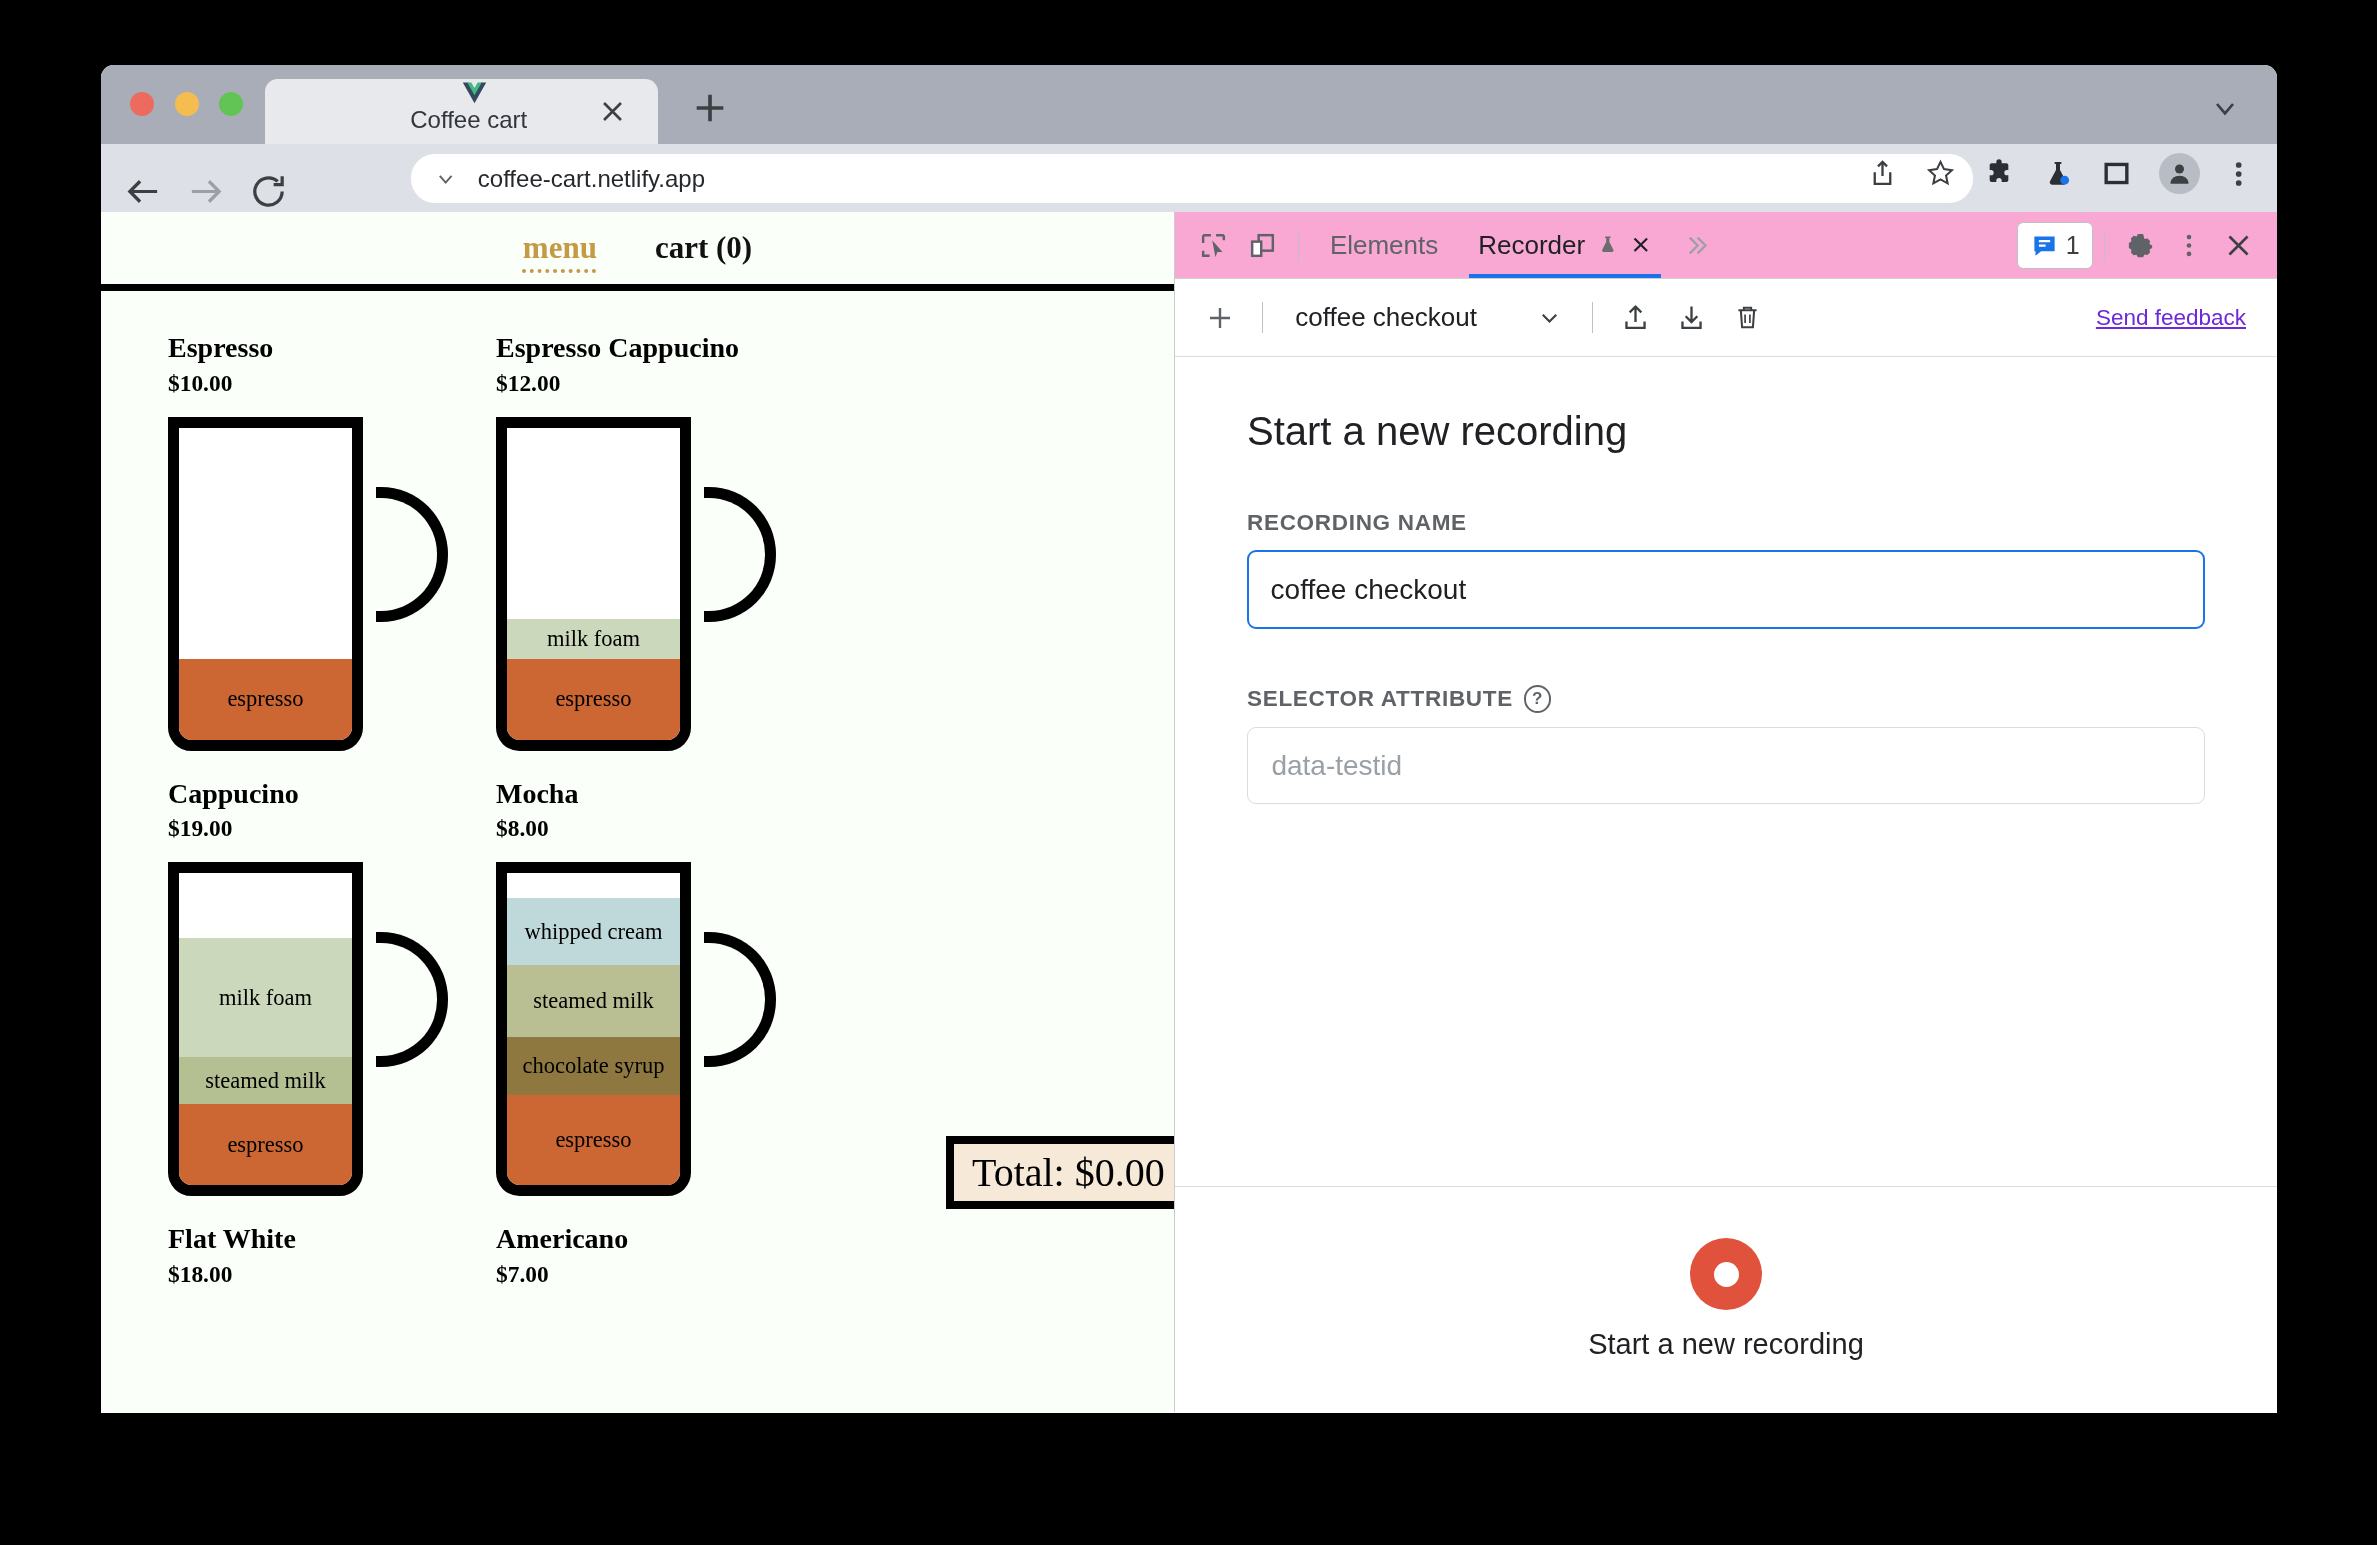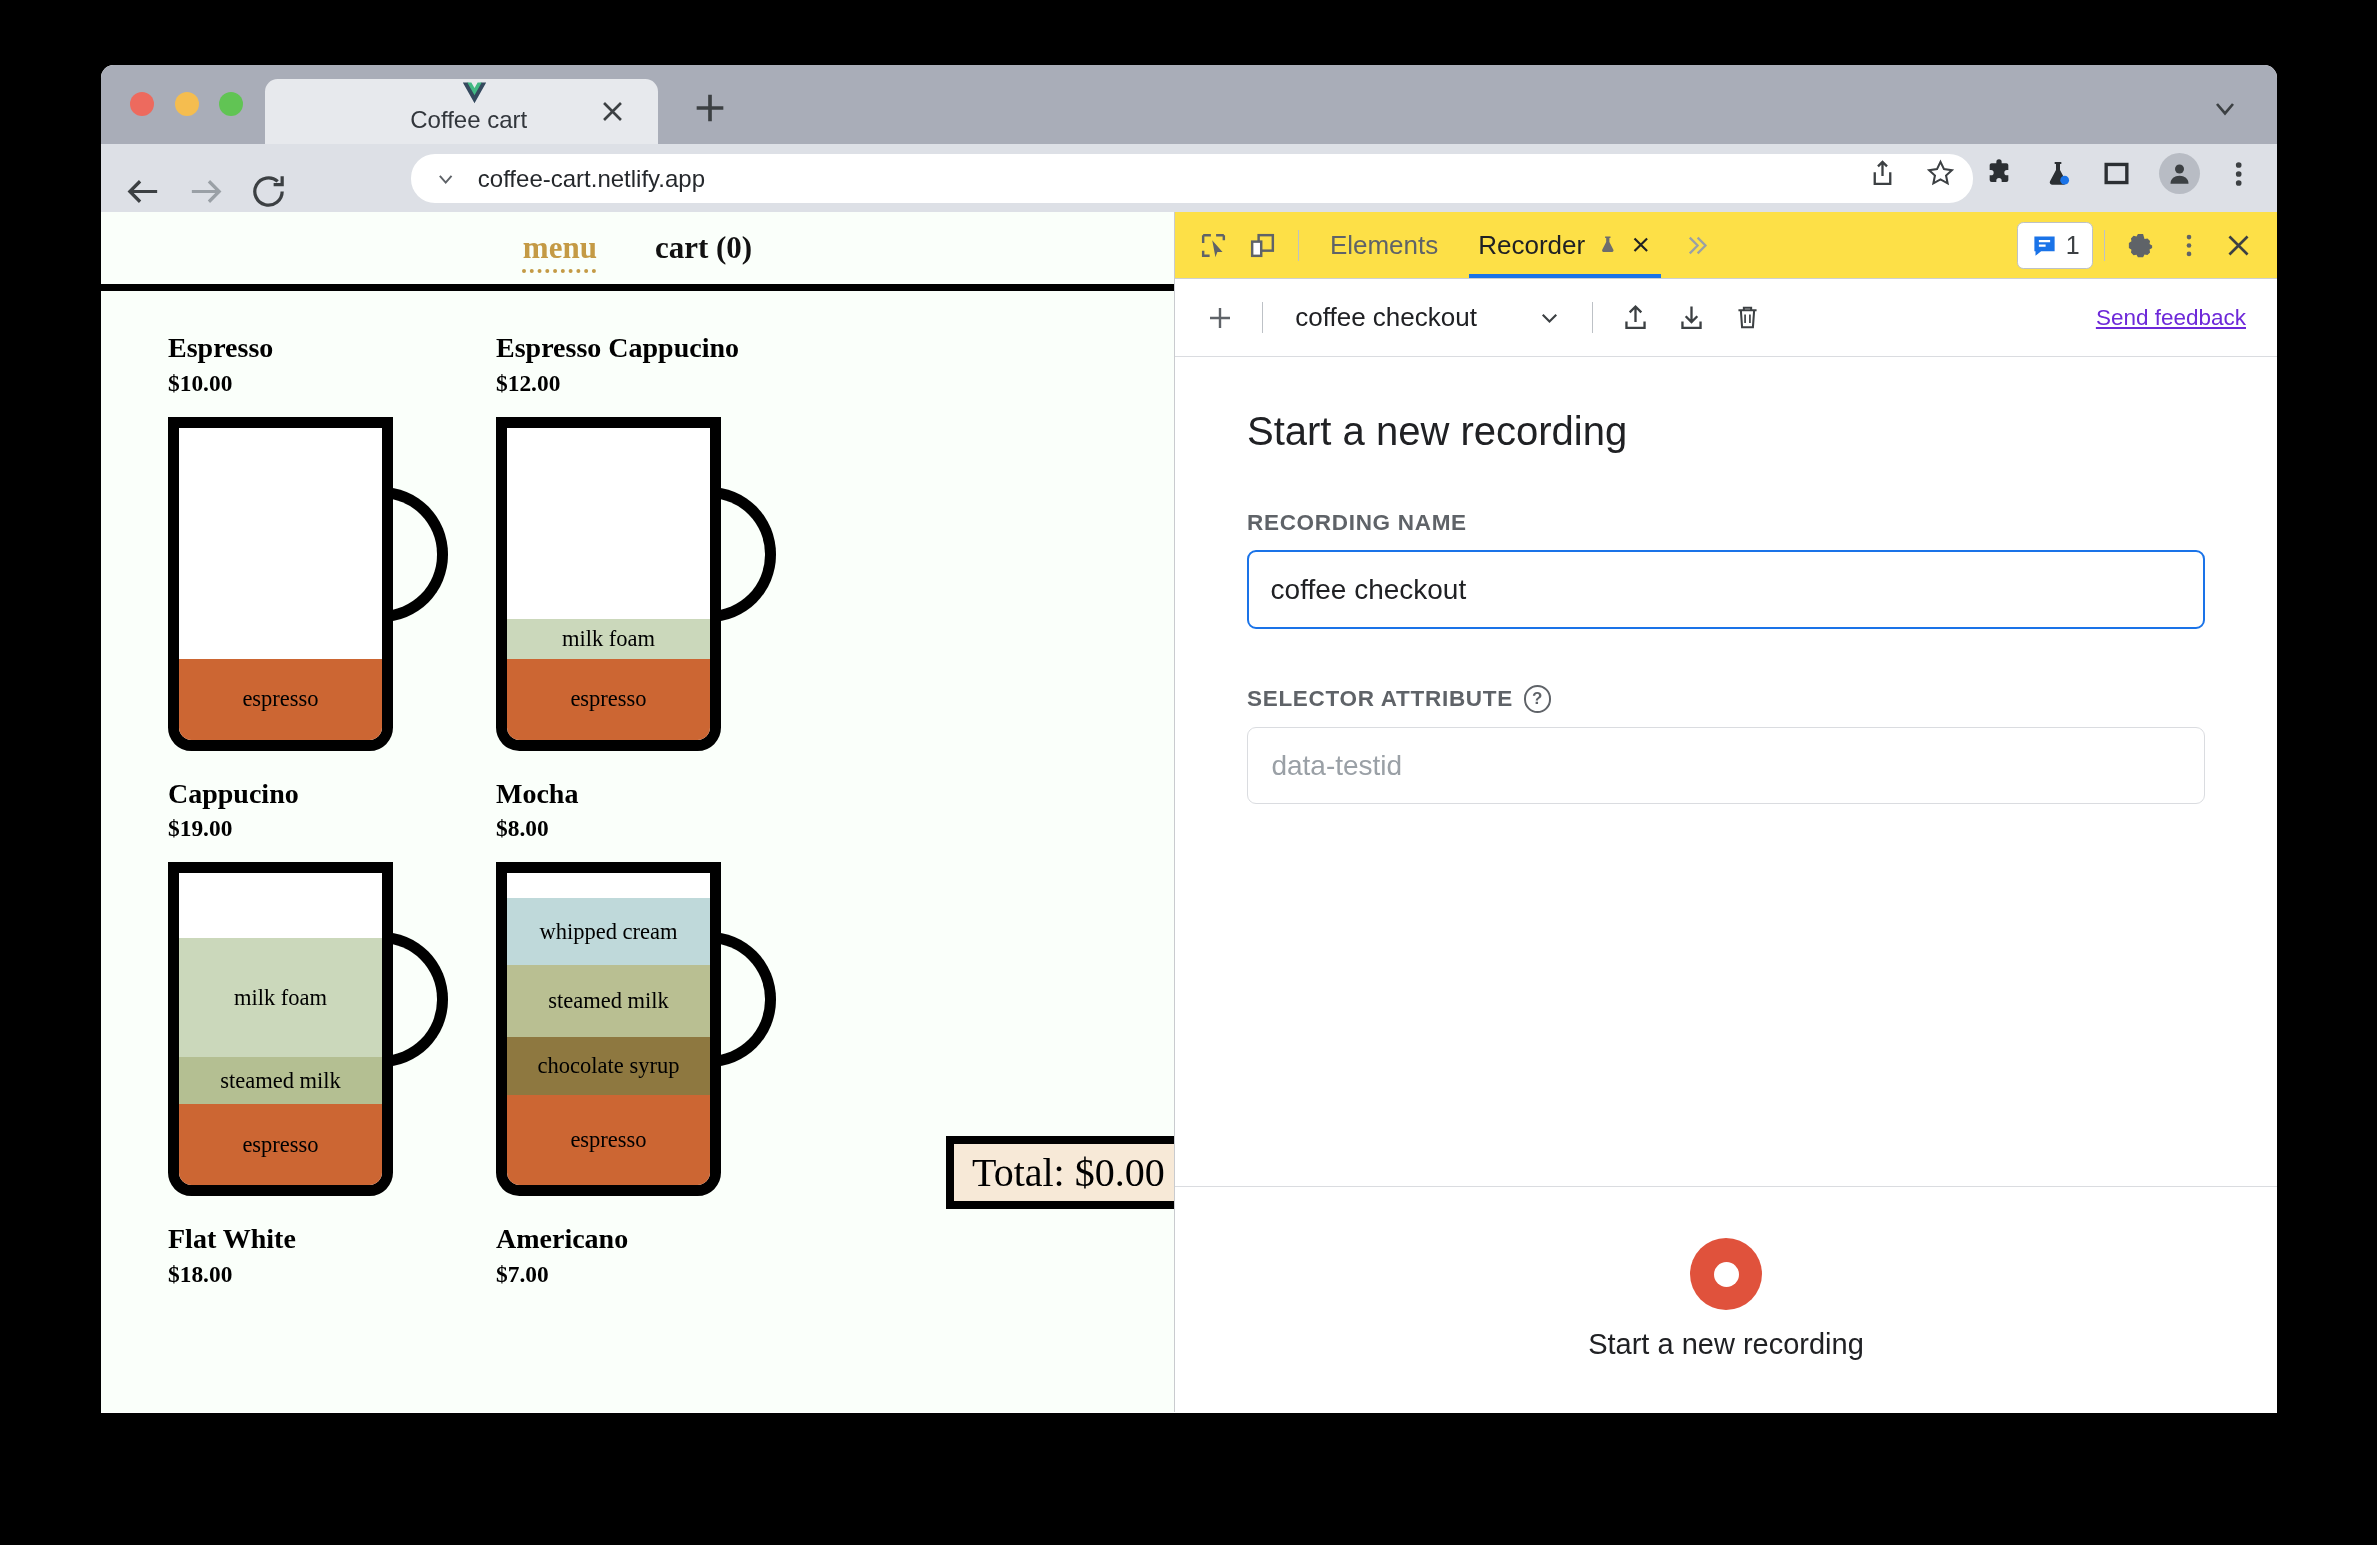--- a/index.html
+++ b/index.html
@@ -47,35 +47,35 @@
            border-bottom:7.2px solid #000;}
   .nav-menu{font-size:31px;font-weight:bold;color:#c49a45;
             text-decoration:underline;text-decoration-style:dotted;
             text-underline-offset:10.8px;text-decoration-thickness:3.6px;}
   .nav-cart{font-size:31px;font-weight:bold;color:#111;}
   .grid{padding:41px 0 0 67px;display:grid;grid-template-columns:301px 301px;
         column-gap:208px;row-gap:18px;gap:27px;}
   .prod-name{font-size:28px;font-weight:bold;color:#000;line-height:1.15;}
   .prod-price{font-size:23.4px;font-weight:bold;color:#000;margin-top:5.4px;}
   .cup{position:relative;width:225px;height:334px;margin-top:20px;}
-  .cup-body{position:absolute;left:0;top:0;width:225px;height:334px;
+  .cup-body{position:absolute;left:0;top:0;width:195px;height:334px;
             border:11.7px solid #000;border-radius:0 0 23.4px 23.4px;
             box-sizing:border-box;overflow:hidden;background:#fff;
             display:flex;flex-direction:column;justify-content:flex-end;z-index:2;}
   .handle{position:absolute;left:208px;top:70px;width:72px;height:135px;
           border:11.7px solid #000;border-radius:0 67px 67px 0;
           border-left:none;box-sizing:border-box;z-index:1;}
   .layer{display:flex;align-items:center;justify-content:center;
          font-size:22.5px;color:#000;font-family:"Liberation Serif",serif;}
   .total-badge{position:absolute;left:845px;top:924px;background:#f7e9d7;
                border:8px solid #000;padding:5px 18px;font-size:40px;
                font-family:"Liberation Serif",serif;color:#000;white-space:nowrap;}
 
   
-  .dt-tabs{height:66px;background:#fde047;border-bottom:0.9px solid #cdd0d4;
+  .dt-tabs{height:66px;background:#f9a8d4;border-bottom:0.9px solid #cdd0d4;
            display:flex;align-items:center;position:relative;padding:0 14.4px;}
   .dt-icobtn{width:49px;height:49px;display:flex;align-items:center;justify-content:center;}
   .dt-vsep{width:0.9px;height:31px;background:#bdc1c6;margin:0 10.8px;}
   .dt-tab{font-size:26px;color:#5f6368;padding:0 20px;height:66px;display:flex;
           align-items:center;gap:11.7px;position:relative;}
   .dt-tab.active{color:#202124;}
   .dt-tab.active::after{content:"";position:absolute;left:10.8px;right:10.8px;bottom:0;
                         height:4.5px;background:#1a73e8;}
   .dt-spacer{flex:1;}
   .issues{border:0.9px solid #bdc1c6;border-radius:6.3px;height:45px;padding:0 12.6px;

